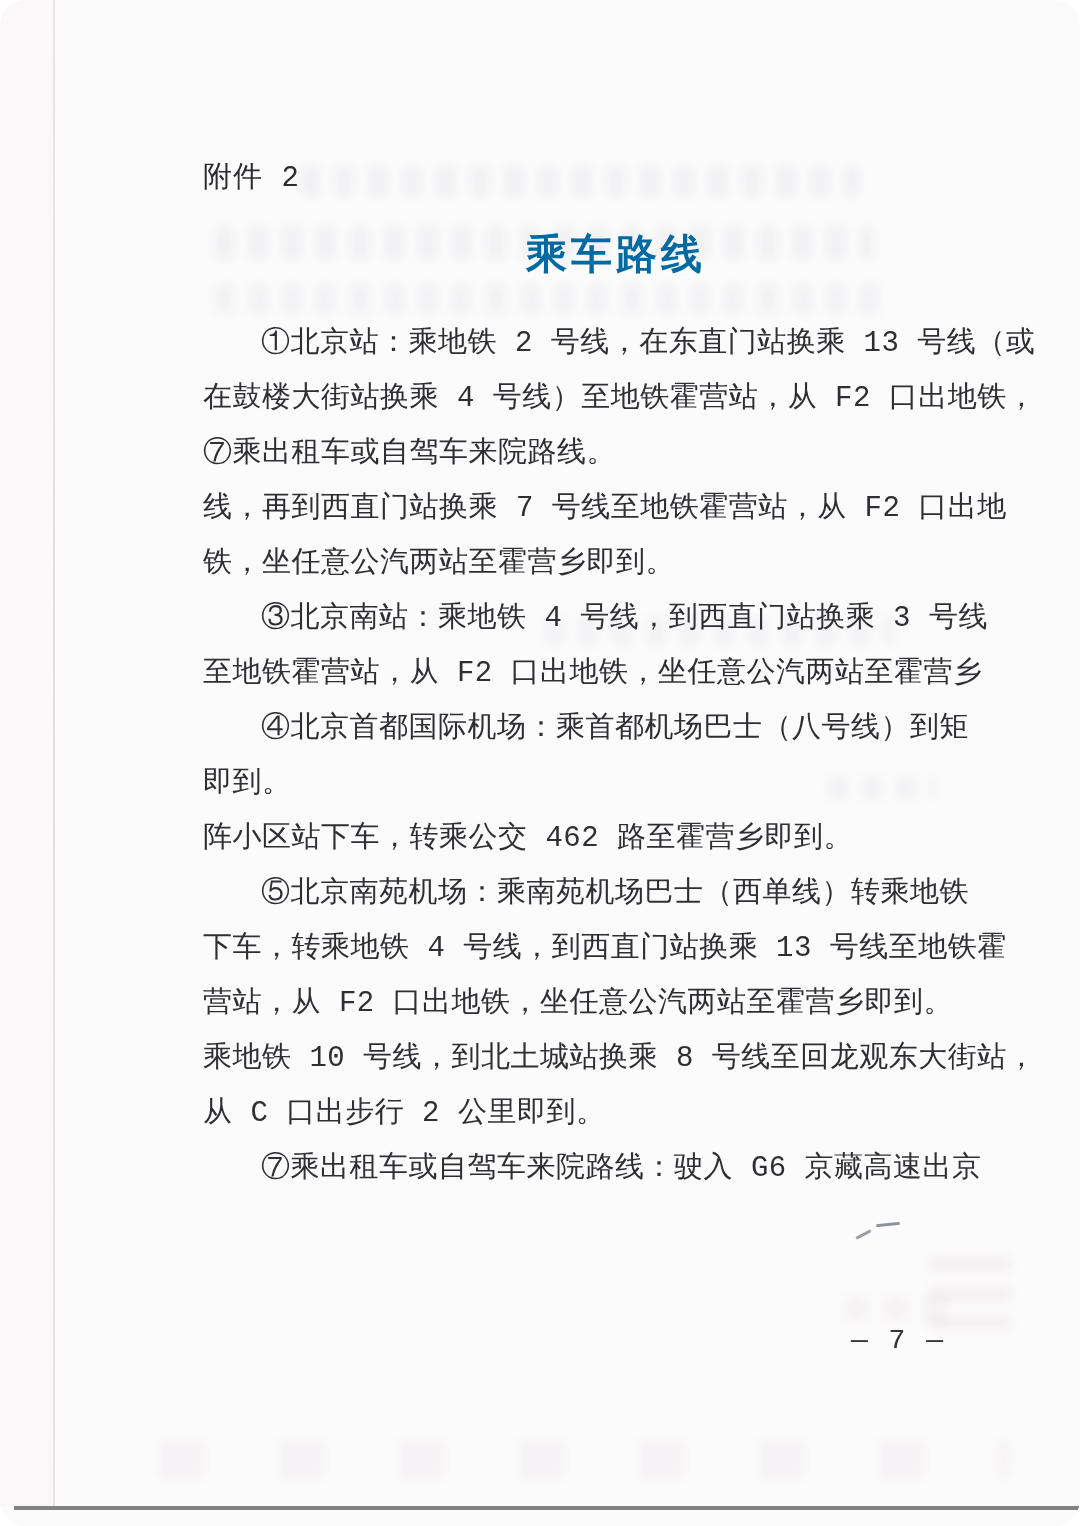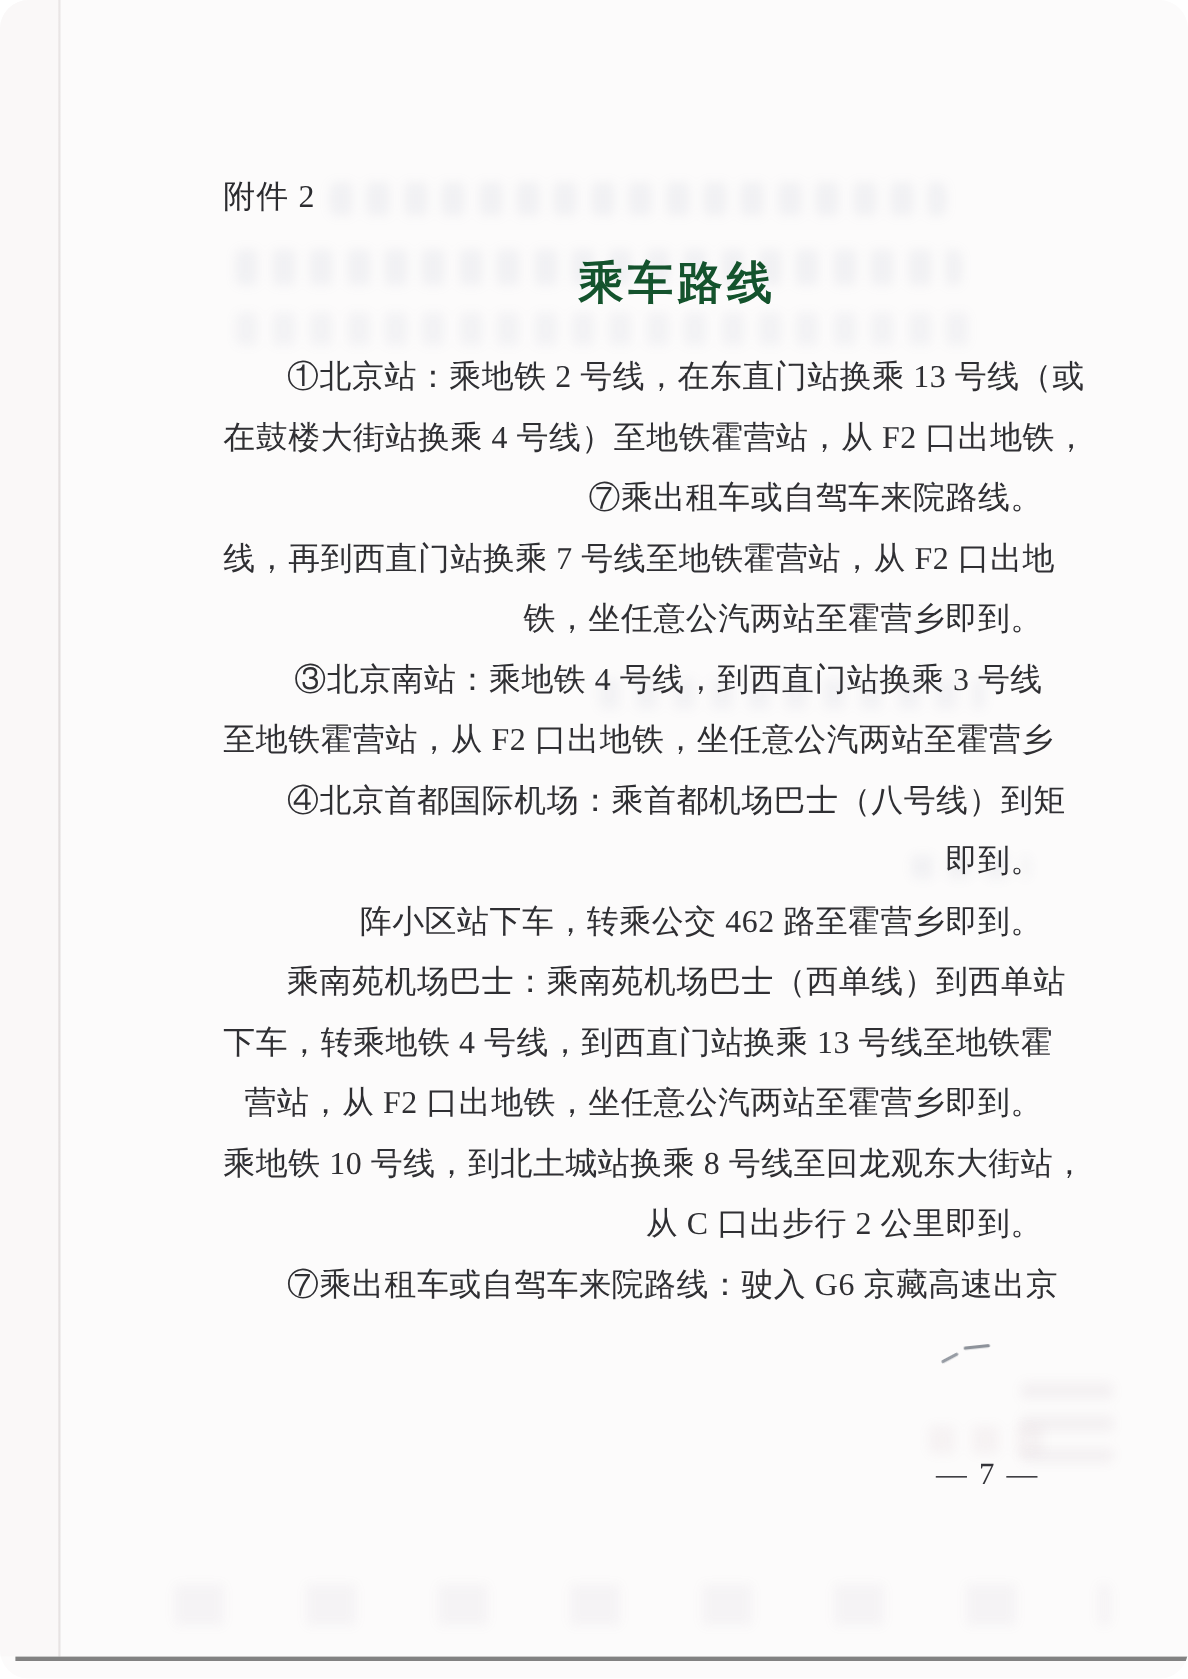--- a/index.html
+++ b/index.html
@@ -6,21 +6,21 @@
     margin: 0;
     padding: 0;
     background: #ffffff;
   }
   .page {
     position: relative;
     width: 1080px;
     height: 1526px;
     background: #fcfbfb;
     overflow: hidden;
-    font-family: Liberation Serif, serif;
+    font-family: Liberation Mono, monospace;
     color: #2f2f33;
     border-radius: 26px;
   }
   
   .scan-left-line {
     position: absolute;
     left: 53px; top: 0;
     width: 2px; height: 1506px;
     background: linear-gradient(180deg, #e6e2e2, #ddd8d8 40%, #e3dfdf);
     opacity: .85;
@@ -82,28 +82,27 @@
   }
   .doc-title {
     position: absolute;
     left: 203px; top: 228px;
     width: 742px;
     margin: 0;
     text-align: center;
     font-size: 41px; line-height: 58px;
     font-weight: 700;
     letter-spacing: 4px;
-    color: #14532d;
+    color: #0369a1;
   }
   .doc-title .shift { position: relative; left: 42px; }
   .doc-body {
     position: absolute;
     left: 203px; top: 316px;
     width: 745px;
-    text-align: right;
   }
   .doc-body .line {
     height: 55px;
     line-height: 55px;
     font-size: 29px;
     letter-spacing: .5px;
     white-space: nowrap;
     color: #2f2f33;
   }
   .doc-body .line.indent { text-indent: 58px; }
@@ -147,21 +146,21 @@
       <div class="line indent">①北京站：乘地铁 2 号线，在东直门站换乘 13 号线（或</div>
       <div class="line">在鼓楼大街站换乘 4 号线）至地铁霍营站，从 F2 口出地铁，</div>
       <div class="line">⑦乘出租车或自驾车来院路线。</div>
       <div class="line">线，再到西直门站换乘 7 号线至地铁霍营站，从 F2 口出地</div>
       <div class="line">铁，坐任意公汽两站至霍营乡即到。</div>
       <div class="line indent">③北京南站：乘地铁 4 号线，到西直门站换乘 3 号线</div>
       <div class="line">至地铁霍营站，从 F2 口出地铁，坐任意公汽两站至霍营乡</div>
       <div class="line indent">④北京首都国际机场：乘首都机场巴士（八号线）到矩</div>
       <div class="line">即到。</div>
       <div class="line">阵小区站下车，转乘公交 462 路至霍营乡即到。</div>
-      <div class="line indent">乘南苑机场巴士：乘南苑机场巴士（西单线）到西单站</div>
+      <div class="line indent">⑤北京南苑机场：乘南苑机场巴士（西单线）转乘地铁</div>
       <div class="line">下车，转乘地铁 4 号线，到西直门站换乘 13 号线至地铁霍</div>
       <div class="line">营站，从 F2 口出地铁，坐任意公汽两站至霍营乡即到。</div>
       <div class="line">乘地铁 10 号线，到北土城站换乘 8 号线至回龙观东大街站，</div>
       <div class="line">从 C 口出步行 2 公里即到。</div>
       <div class="line indent">⑦乘出租车或自驾车来院路线：驶入 G6 京藏高速出京</div>
     </div>
 
   <div class="page-number">— 7 —</div>
 
 </div>

